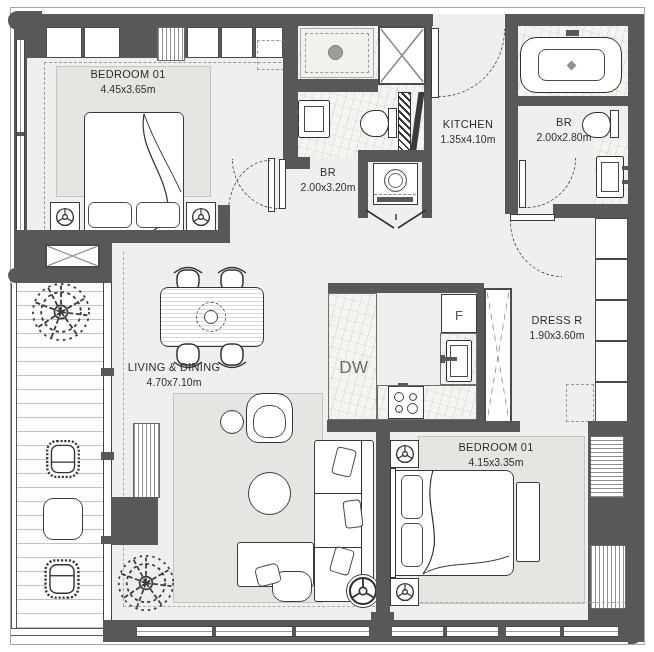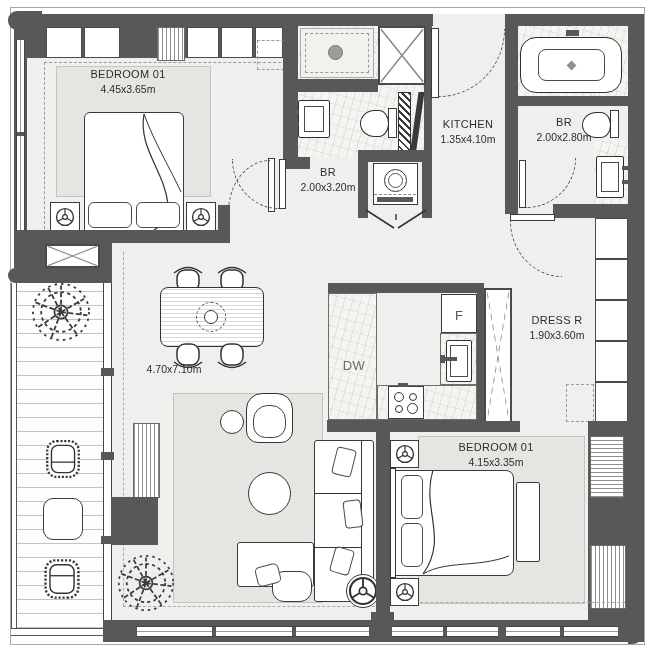--- a/index.html
+++ b/index.html
@@ -14,21 +14,21 @@
     background-image:repeating-linear-gradient(105deg,rgba(90,90,85,.12) 0 1px,transparent 1px 8px),
                      repeating-linear-gradient(15deg,rgba(90,90,85,.09) 0 1px,transparent 1px 10px);}
   .hatchv{background-color:#fff;background-image:repeating-linear-gradient(90deg,#8f8f8d 0 1px,transparent 1px 4px);border:1px solid #6a6a68;}
   .hatchh{background-color:#fff;background-image:repeating-linear-gradient(0deg,#8f8f8d 0 1px,transparent 1px 4px);border:1px solid #6a6a68;}
   .planks{background-color:#fdfdfc;background-image:repeating-linear-gradient(0deg,#c2c2bf 0 1px,transparent 1px 14px);}
   .rug{background:#e5e5e2;border:1px solid #c4c4c1;}
   .dash{border:1px dashed #9a9a98;}
   .lbl{color:#2d2d2d;text-align:center;line-height:1.2;}
   .lbl .nm{font-size:11px;font-weight:500;letter-spacing:.3px;white-space:nowrap;}
   .lbl .dm{font-size:10.5px;font-weight:400;margin-top:2px;white-space:nowrap;}
-  .small-lbl{font-size:13px;color:#6b6b69;font-weight:400;letter-spacing:.5px;}
+  .small-lbl{font-size:17px;color:#6b6b69;font-weight:400;letter-spacing:.5px;}
   .tbl{background-color:#fff;border:1.4px solid #333;border-radius:8px;
     background-image:repeating-linear-gradient(0deg,#d9d9d6 0 1px,transparent 1px 4px);}
   .circ{border-radius:50%;background:#fff;border:1.4px solid #333;}
   svg.icon{position:absolute;}
 </style>
 </head>
 <body>
 
 <div id="canvas">
 
@@ -268,20 +268,21 @@
   <div class="a tbl" style="left:160px;top:287px;width:104px;height:60px;"></div>
   <div class="a" style="left:196px;top:302px;width:30px;height:30px;border-radius:50%;border:1.2px dashed #555;"></div>
   <div class="a circ" style="left:204px;top:310px;width:14px;height:14px;border-width:1.2px;"></div>
   <svg class="icon" style="left:170px;top:342px;" width="36" height="30" viewBox="0 0 36 30">
       <use href="#dchair"></use>
     </svg>
   <svg class="icon" style="left:214px;top:342px;" width="36" height="30" viewBox="0 0 36 30">
       <use href="#dchair"></use>
     </svg>
   <div class="a lbl" style="left:108px;top:361px;width:132px;">
+    <div class="nm">LIVING &amp; DINING</div>
     <div class="dm">4.70x7.10m</div>
   </div>
 
   <div class="a hatchv" style="left:133px;top:423px;width:27px;height:75px;"></div>
   <div class="a wall" style="left:111px;top:497px;width:47px;height:48px;"></div>
 
   <div class="a rug" style="left:173px;top:393px;width:150px;height:210px;"></div>
   <div class="a" style="left:246px;top:393px;width:47px;height:50px;background:#fff;border:1.4px solid #333;border-radius:16px 16px 12px 12px;"></div>
   <div class="a" style="left:253px;top:405px;width:33px;height:33px;background:#fff;border:1.1px solid #444;border-radius:45% 45% 38% 38%;"></div>
   <div class="a circ" style="left:220px;top:410px;width:24px;height:24px;"></div>

